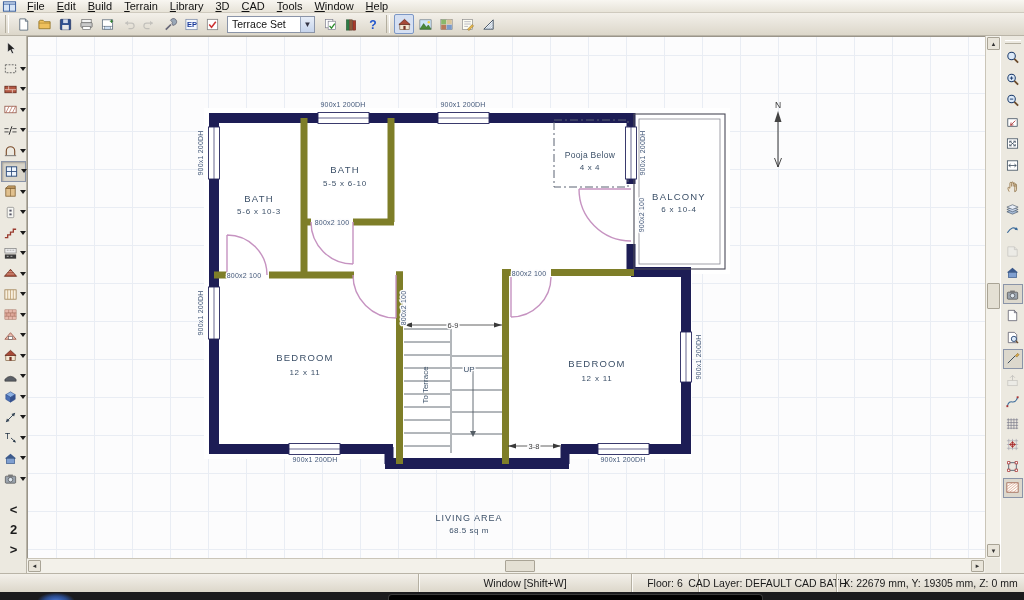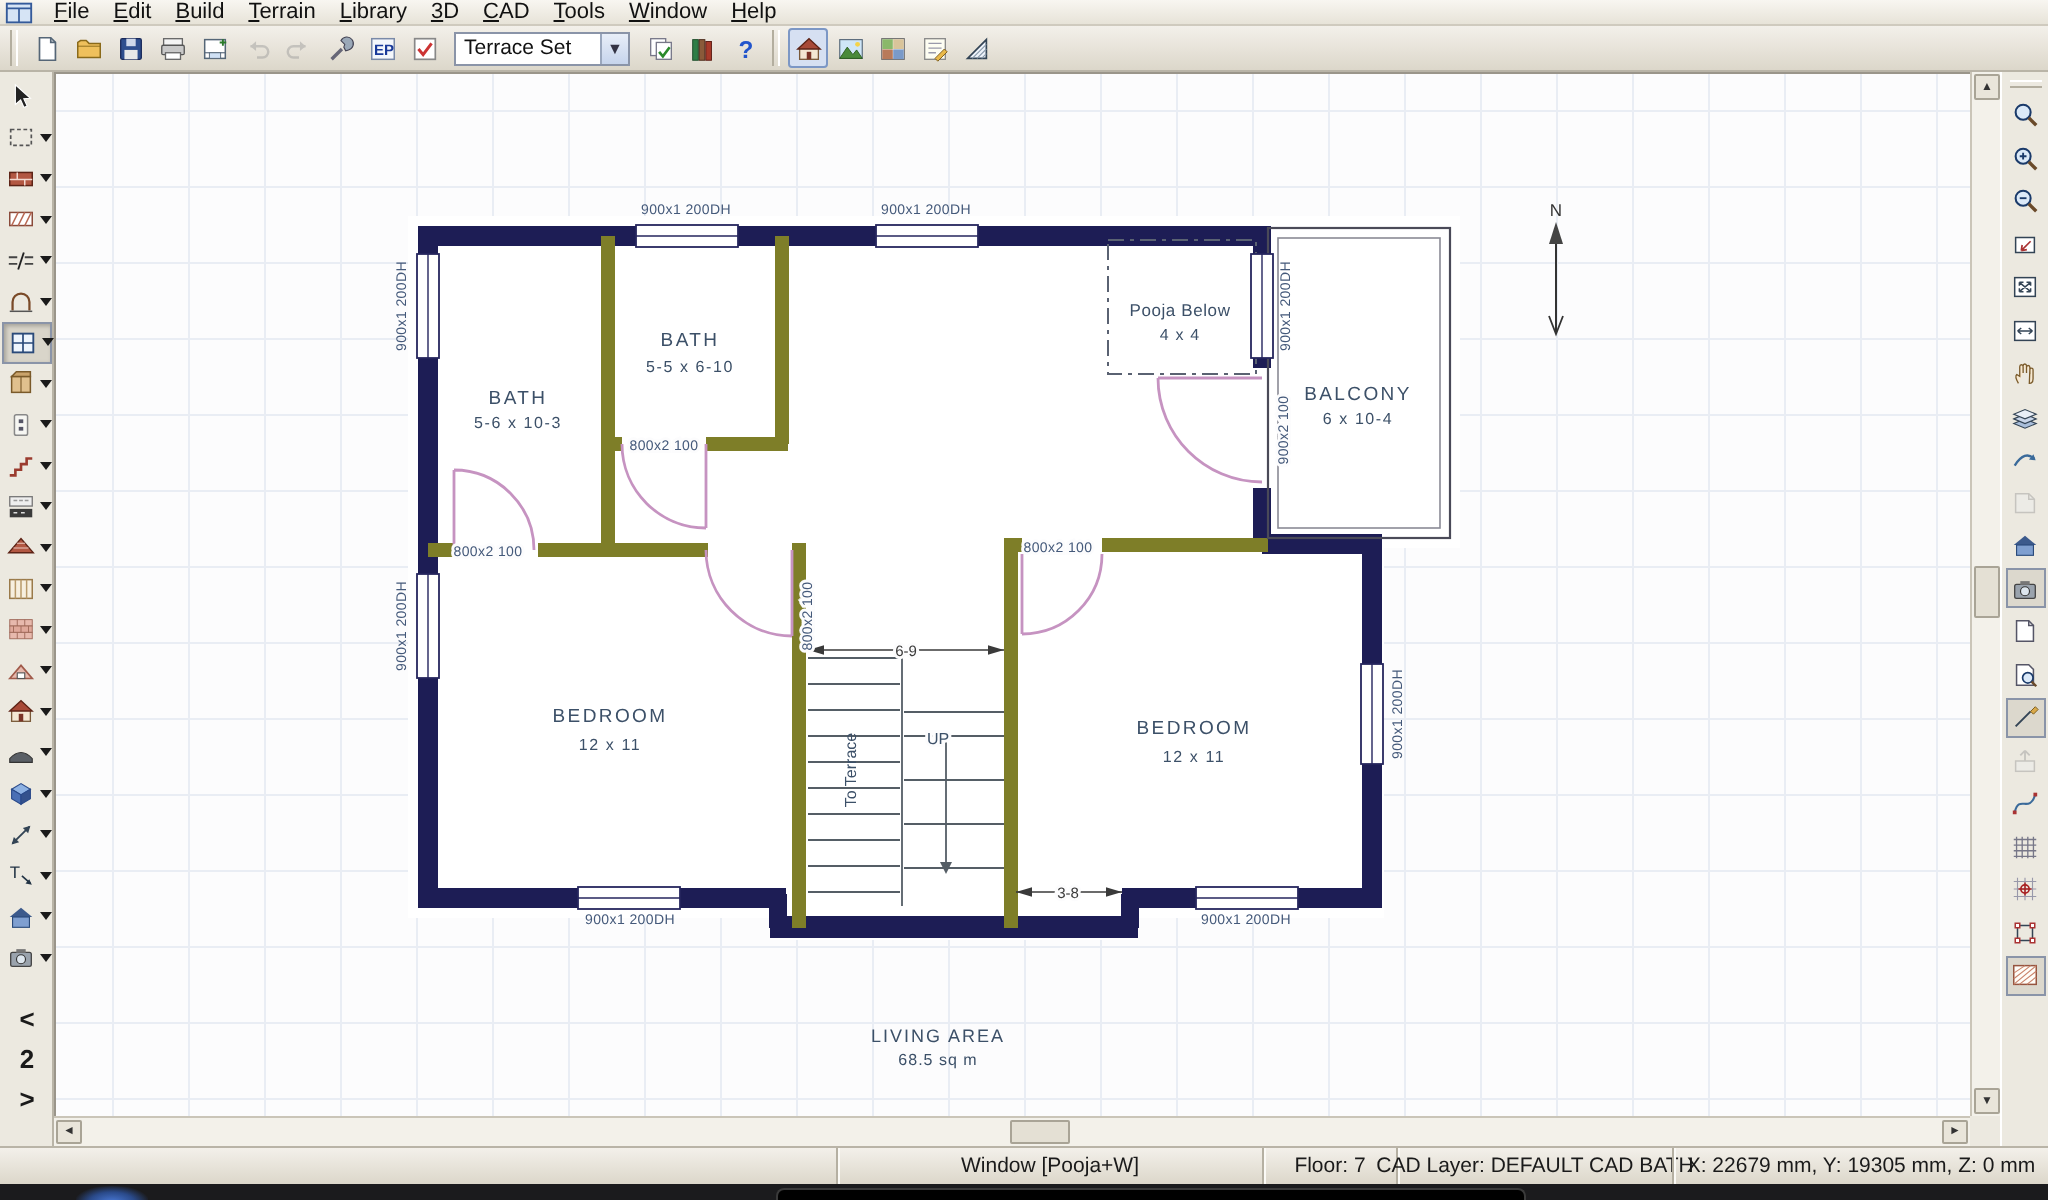--- a/index.html
+++ b/index.html
@@ -806,24 +806,24 @@
             <rect x="2" y="3" width="12" height="10" fill="#fffdf8" stroke="#96543f" stroke-width=".8"></rect>
             <path d="M2 13 L14 3 M2 10 L11 3 M2 7 L8 3 M5 13 L14 6 M9 13 L14 9" stroke="#c9836a" stroke-width=".6" fill="none"></path>
           </svg>
         </span>
       </span>
   </div>
 
   <div class="statusbar">
     <span class="sspace"></span>
     <span class="scell" style="width:213px">
-        <span>Window [Pooja+W]</span>
+        <span>Window [Shift+W]</span>
       </span>
     <span class="scell" style="width:67px">
-        <span>Floor: 7</span>
+        <span>Floor: 6</span>
       </span>
     <span class="scell" style="width:138px">
         <span>CAD Layer:  DEFAULT CAD BATH</span>
       </span>
     <span class="scell" style="width:188px">
         <span>X: 22679 mm, Y: 19305 mm, Z: 0 mm</span>
       </span>
   </div>
 
   <div class="sliver">

